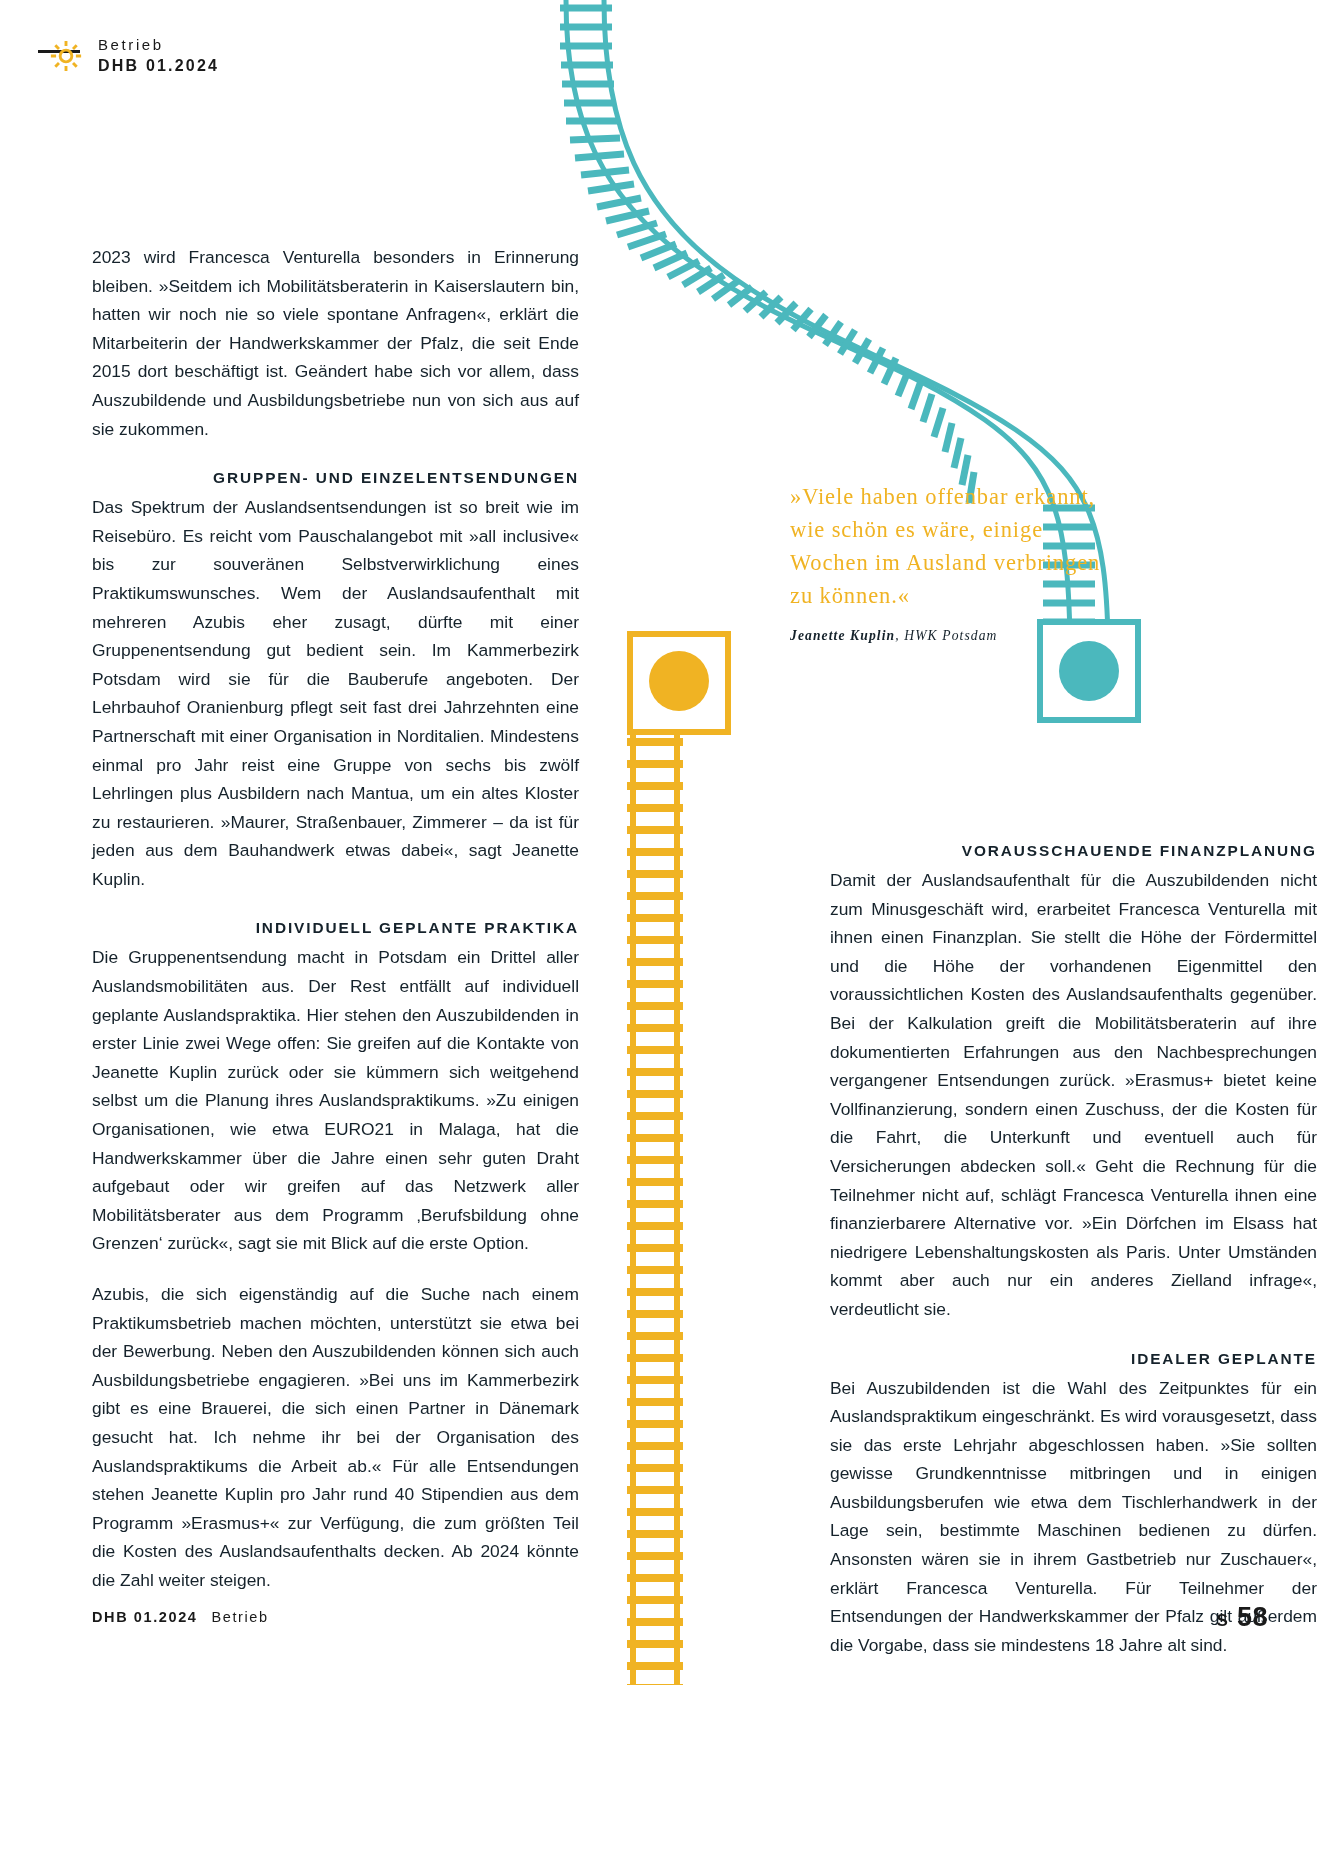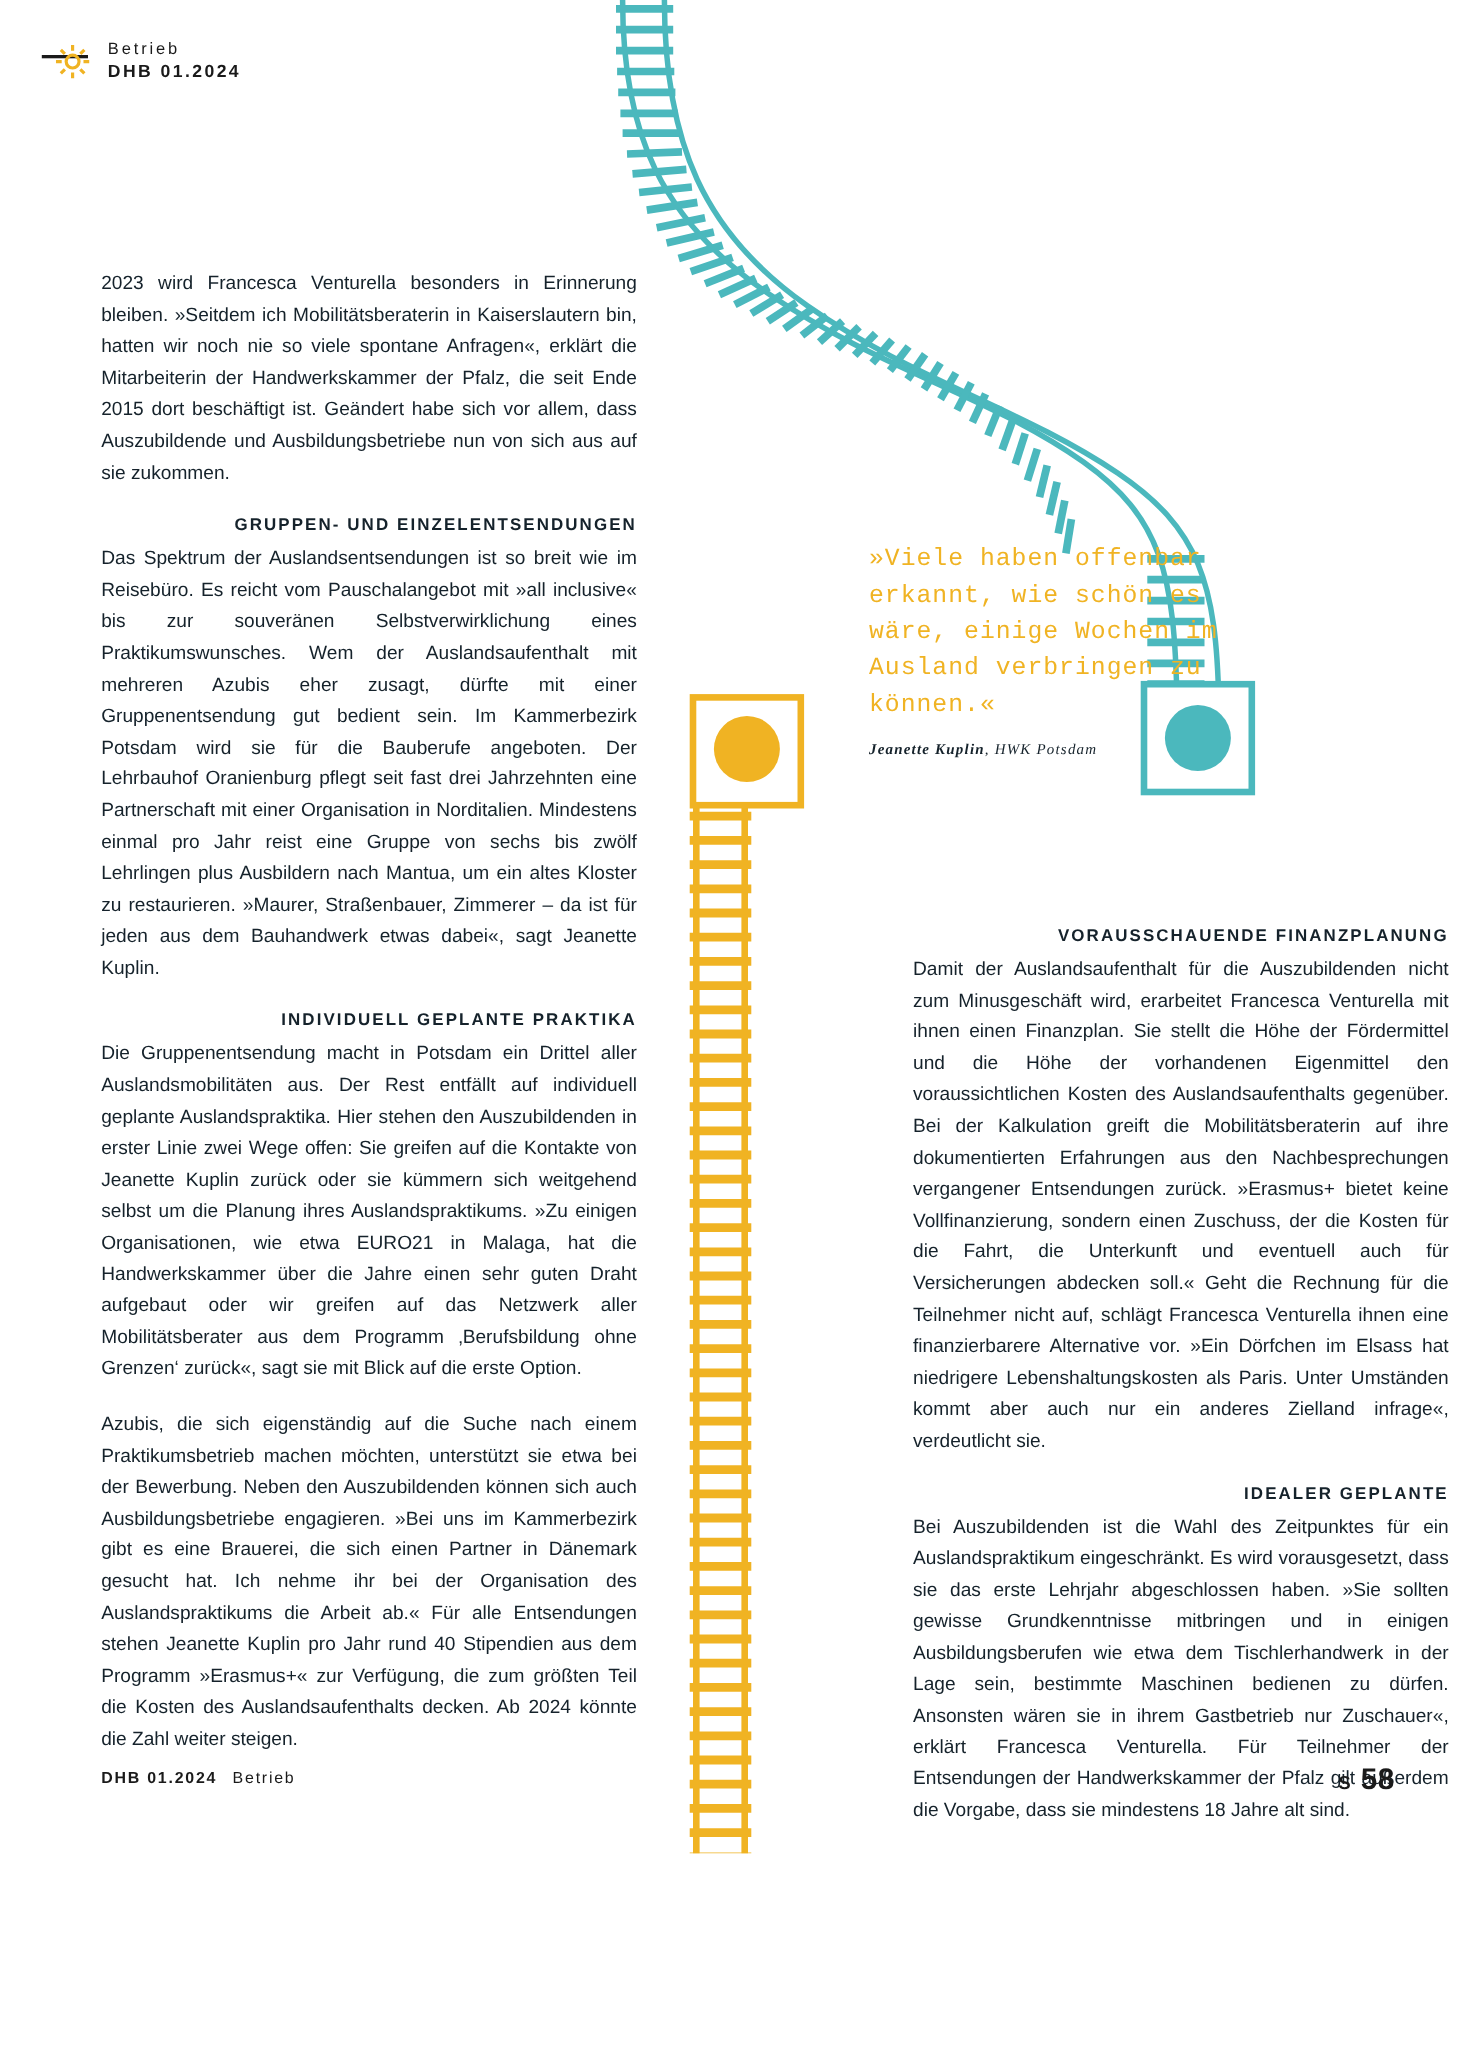--- a/index.html
+++ b/index.html
@@ -103,22 +103,22 @@
     position: absolute;
     left: 790px;
     top: 480px;
     width: 330px;
   }
   .pullquote-text {
     font-size: 22.5px;
     line-height: 33px;
     letter-spacing: 0.9px;
     color: #f0b323;
-    font-family: Liberation Mono, monospace;
-    margin: 12px 0 16px 0;
+    font-family: Liberation Serif, serif;
+    margin: 0 0 16px 0;
   }
   .pullquote-attrib {
     font-size: 13.6px;
     letter-spacing: 1.1px;
     color: #15222b;
     font-family: "Liberation Serif", serif;
   }
   .pullquote-attrib .name {
     font-weight: bold;
     font-style: italic;

